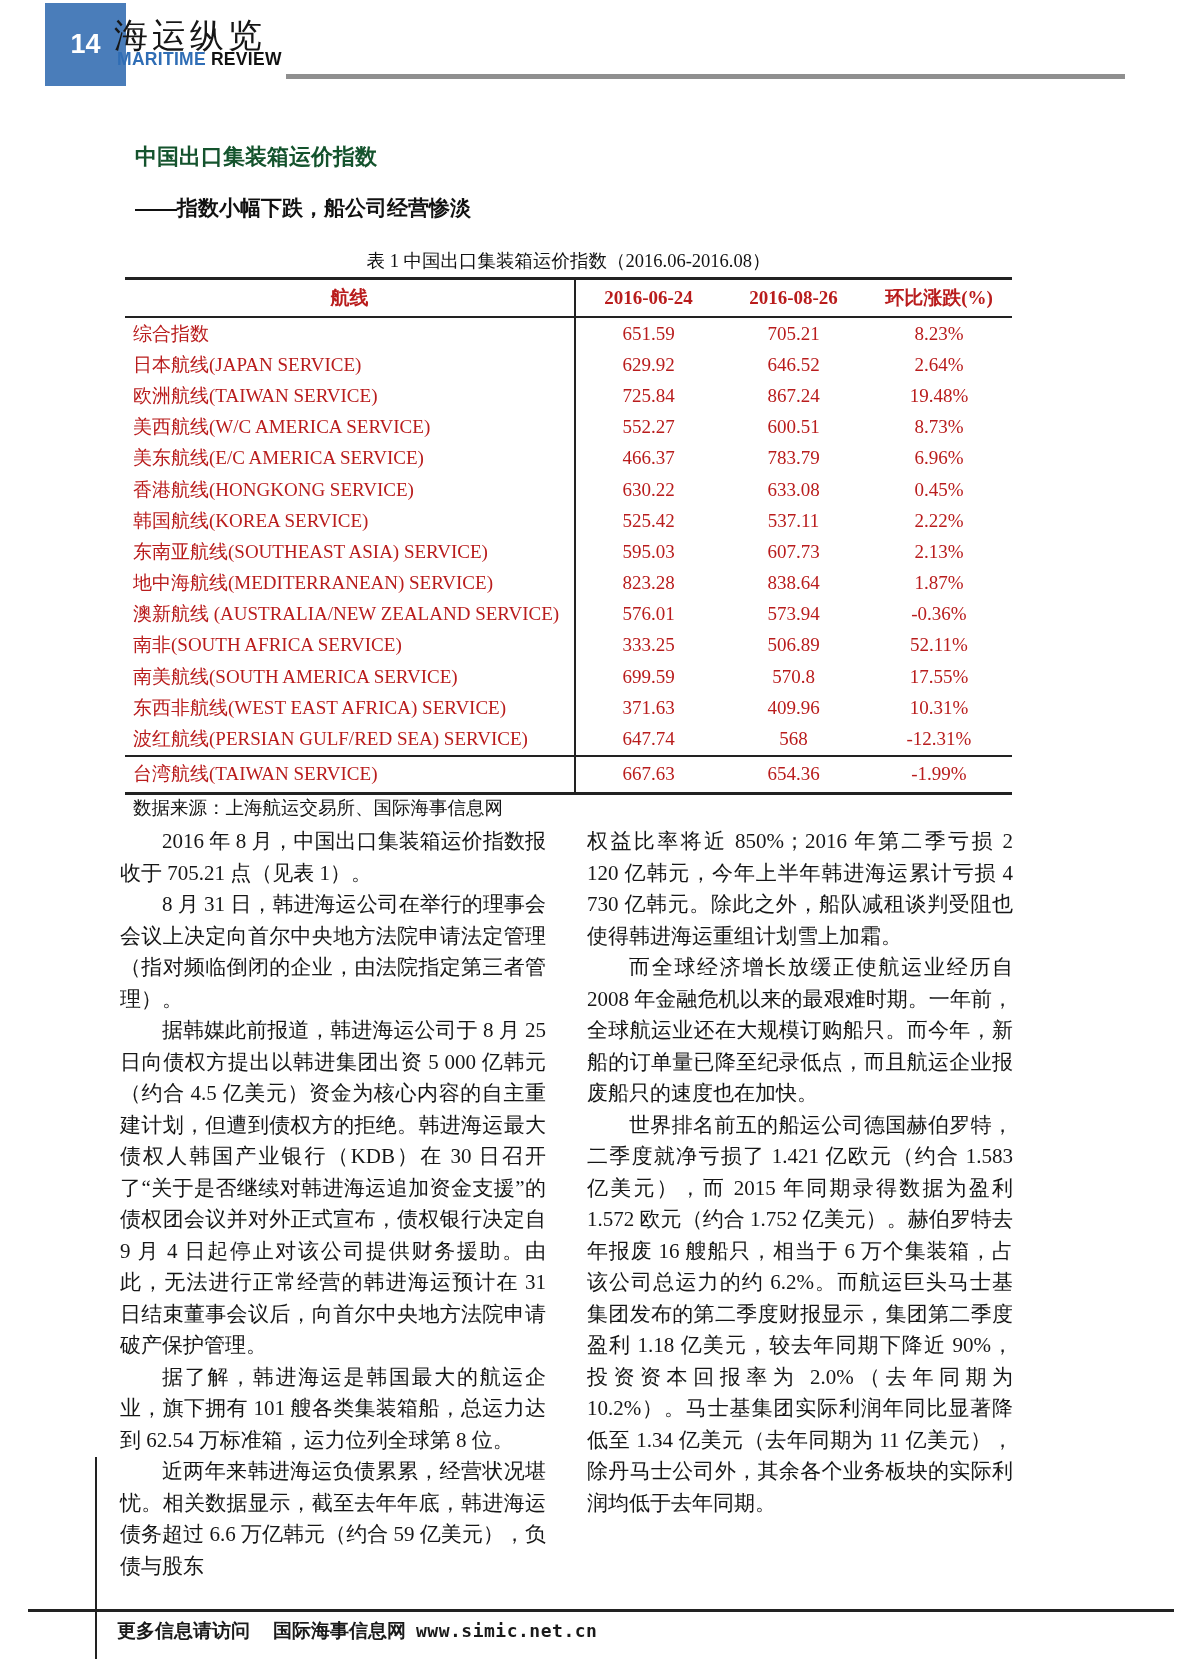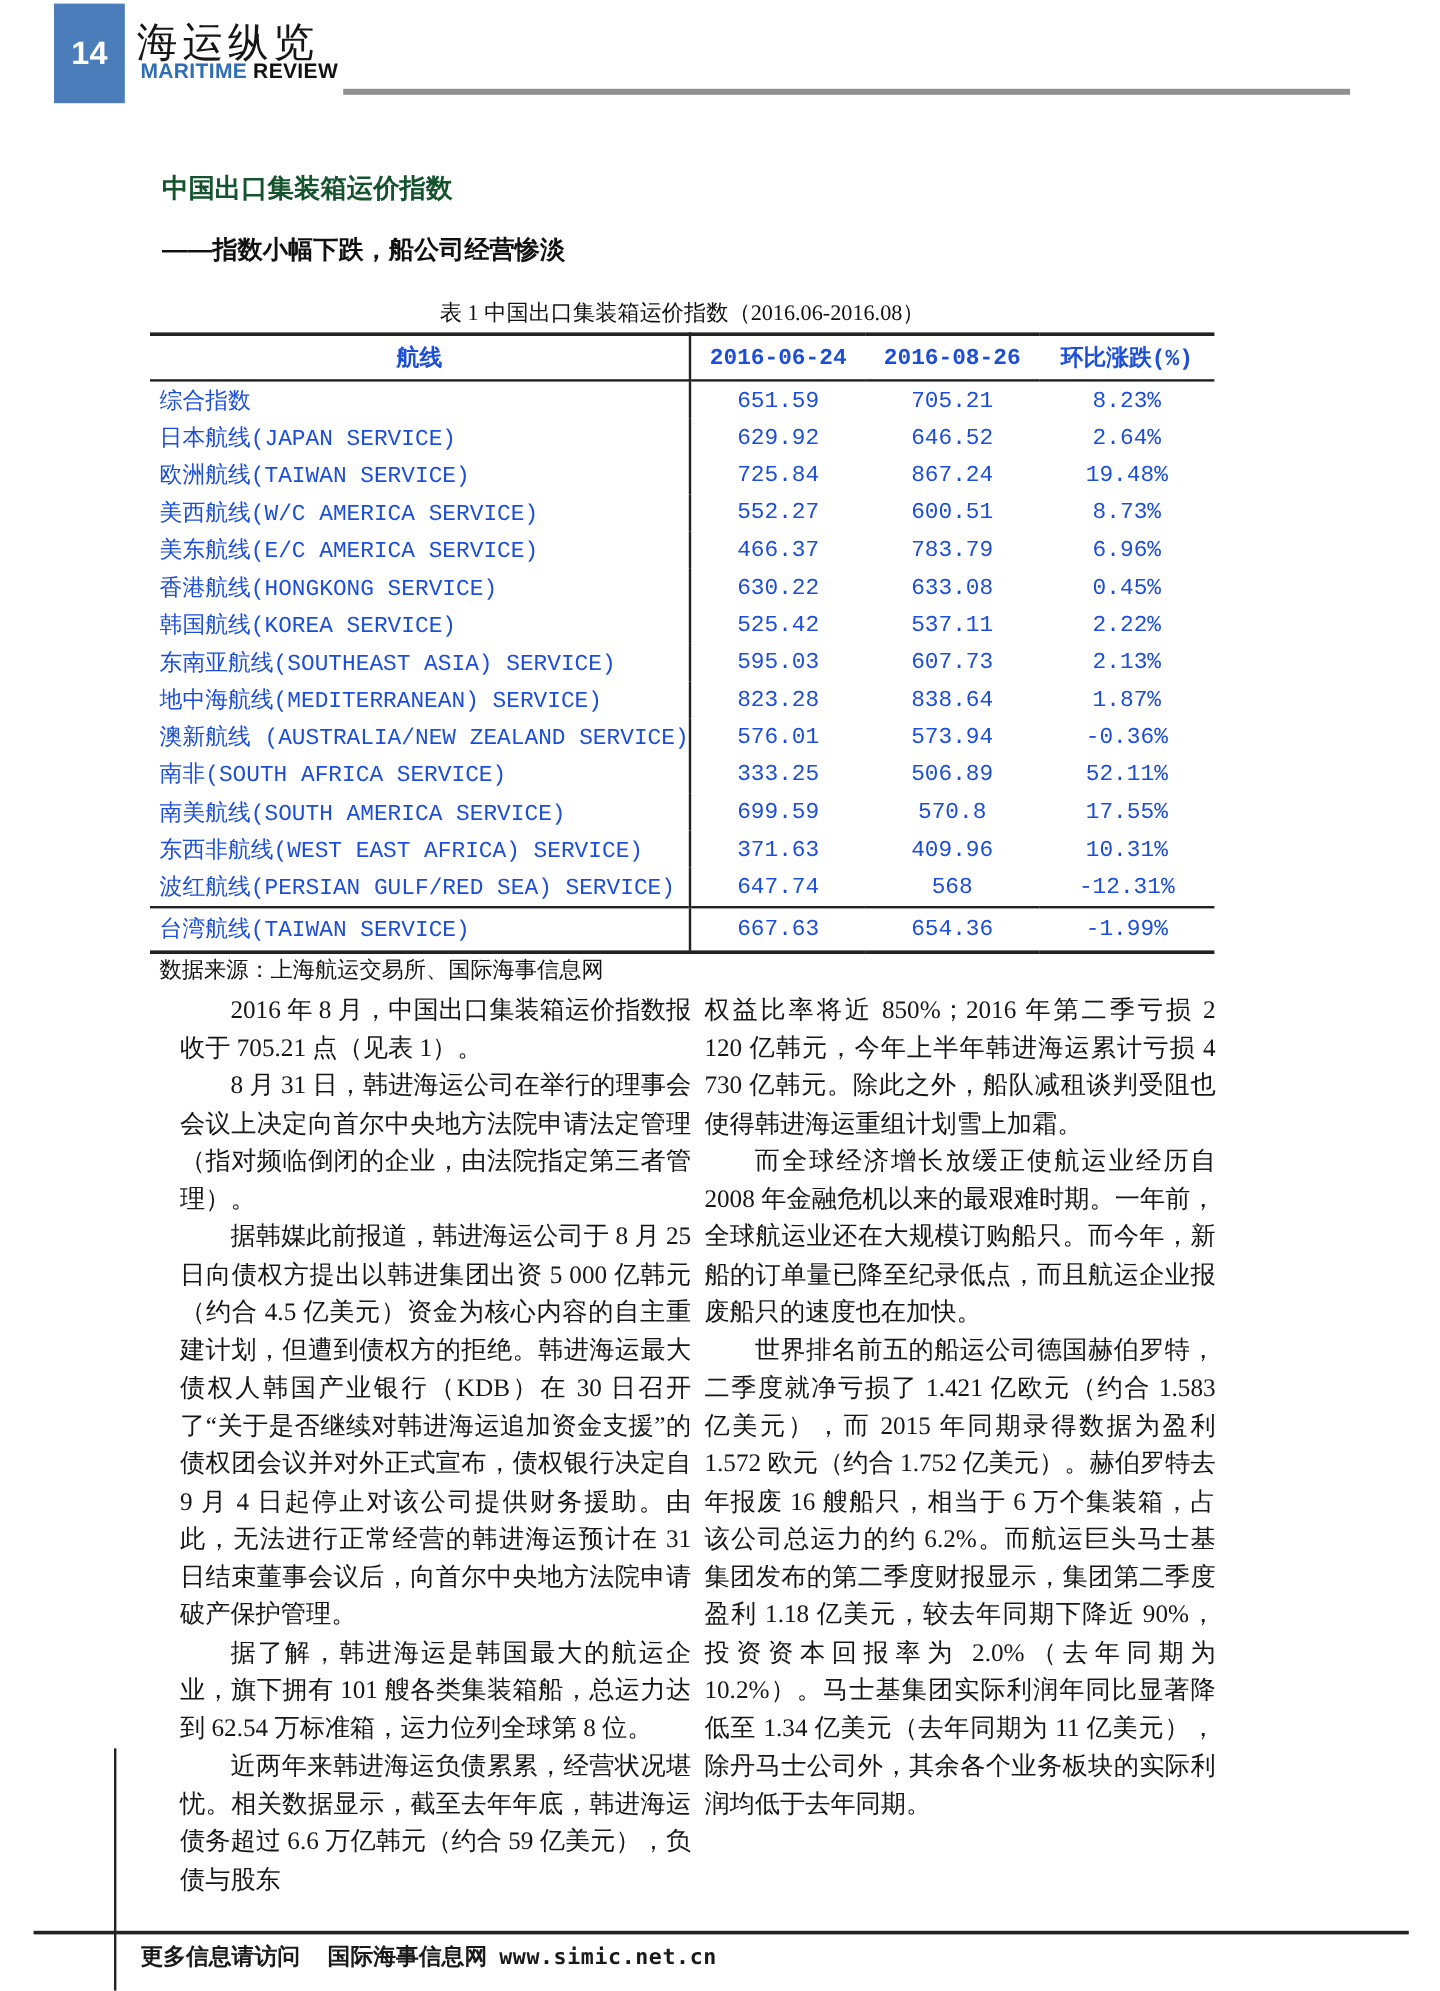--- a/index.html
+++ b/index.html
@@ -10,21 +10,21 @@
     --text-dark:#1b1b1b;
   }
   html,body{margin:0;padding:0;}
   body{
     width:1200px;height:1659px;position:relative;background:#ffffff;
     font-family:"Liberation Serif","DejaVu Serif",serif;color:var(--text-dark);
     overflow:hidden;
   }
   
   .pagenum-box{
-    position:absolute;left:45px;top:3px;width:59px;height:83px;
+    position:absolute;left:45px;top:3px;width:81px;height:83px;
     background:var(--accent-blue);display:flex;align-items:center;justify-content:center;
   }
   .pagenum-box span{
     color:#ffffff;font-family:"Liberation Sans","DejaVu Sans",sans-serif;
     font-weight:bold;font-size:27px;
   }
   .masthead-cn{
     position:absolute;left:114px;top:13px;font-size:34px;letter-spacing:4px;
     color:#161616;font-family:"Liberation Serif","DejaVu Serif",serif;
   }
@@ -48,42 +48,42 @@
   }
   .table-caption{
     position:absolute;left:125px;top:238px;width:887px;text-align:center;
     font-size:18.5px;color:#111;margin-top:10px;
   }
   
   .table-wrap{position:absolute;left:125px;top:277px;width:887px;}
   table.freight{
     border-collapse:collapse;table-layout:fixed;width:887px;
     border-top:3px solid var(--line-dark);border-bottom:3px solid var(--line-dark);
-    font-size:19px;color:#1d4ed8;font-family:Liberation Mono, monospace;
+    font-size:19px;color:#b91c1c;
   }
   table.freight th{
     font-weight:bold;height:36px;border-bottom:2px solid var(--line-dark);
     text-align:center;padding:0;
   }
   table.freight td{
     height:31.2px;text-align:center;padding:0;font-weight:normal;
   }
   table.freight th:first-child,
   table.freight td:first-child{border-right:2px solid var(--line-dark);}
   table.freight td:first-child{text-align:left;padding-left:8px;}
   table.freight tbody tr:last-child td{border-top:2px solid var(--line-dark);height:35px;margin-left:16px;}
   .table-source{
     position:absolute;left:133px;top:795px;font-size:18.5px;color:#141414;
   }
   
   .body-col{
     position:absolute;top:826px;width:426px;font-size:21px;line-height:31.5px;
     text-align:justify;color:#161616;
   }
-  .body-col.left{left:150px;}
+  .body-col.left{left:120px;}
   .body-col.right{left:587px;}
   .body-col p.para{margin:0;padding:0;}
   .body-col p.para.indent{text-indent:2em;}
   
   .footer-vertical-rule{
     position:absolute;left:95px;top:1457px;width:2px;height:202px;background:var(--line-dark);
   }
   .footer-rule{
     position:absolute;left:28px;top:1609px;width:1146px;height:3px;background:var(--line-dark);
   }

